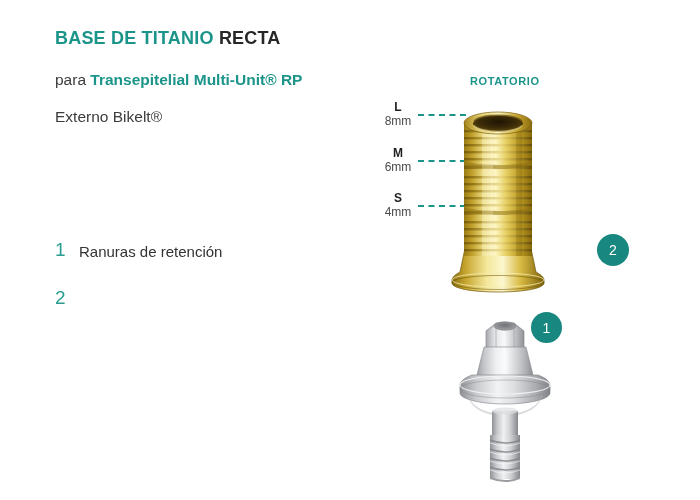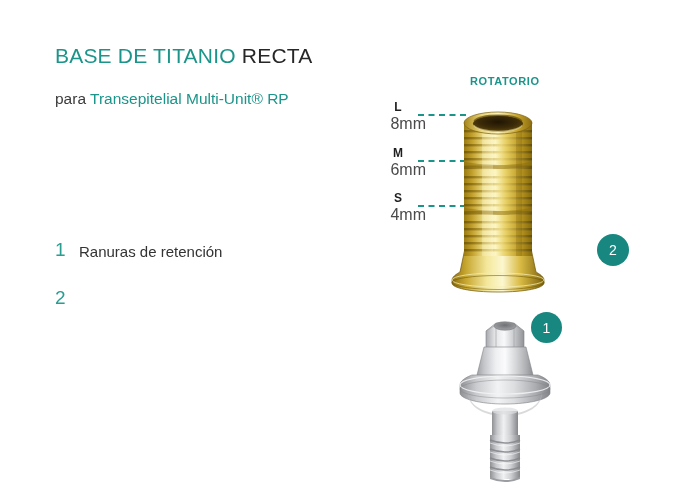--- a/index.html
+++ b/index.html
@@ -18,39 +18,39 @@
 
   
   .text-col {
     position: absolute;
     left: 55px;
     top: 28px;
     width: 330px;
   }
 
   .title {
-    font-size: 21px;
-    font-weight: normal;
+    font-size: 18px;
+    font-weight: bold;
     letter-spacing: 0.2px;
-    margin: 16px 0 22px 0;
+    margin: 0 0 22px 0;
     white-space: nowrap;
   }
   .title .teal { color: #1b948a; }
   .title .dark { color: #272727; }
 
   .subline {
     font-size: 15.5px;
     margin: 0 0 20px 0;
     color: #3b3b3b;
     white-space: nowrap;
     line-height: 1.1;
   }
   .subline .teal {
     color: #1b948a;
-    font-weight: normal;
+    font-weight: bold;
   }
 
   
   .legend {
     position: absolute;
     left: 55px;
     top: 240px;
     width: 300px;
   }
   .legend-row {
@@ -101,25 +101,24 @@
     text-align: center;
   }
   .measure .letter {
     font-size: 12px;
     font-weight: bold;
     color: #1f1f1f;
     line-height: 1.05;
     display: block;
   }
   .measure .mm {
-    font-size: 16px;
+    font-size: 12px;
     color: #4a4a4a;
     line-height: 1.2;
     display: block;
-    text-align: right;
   }
   .m-L { left: 10px; top: 85px; }
   .m-M { left: 10px; top: 131px; }
   .m-S { left: 10px; top: 176px; }
 
   .dash {
     position: absolute;
     left: 58px;
     width: 48px;
     height: 0;
@@ -180,20 +179,21 @@
   <h1 class="title">
     <span class="teal">BASE DE TITANIO</span>
     <span class="dark">RECTA</span>
   </h1>
 
   <p class="subline">
     <span>para </span><span class="teal">Transepitelial Multi-Unit® RP</span>
   </p>
 
 
+  <p class="subline">Externo Bikelt®</p>
 </div>
 
 <div class="legend">
   <div class="legend-row">
     <div class="legend-num">1</div>
     <div class="legend-text">Ranuras de retención</div>
   </div>
   <div class="legend-row">
     <div class="legend-num">2</div>
   </div>

